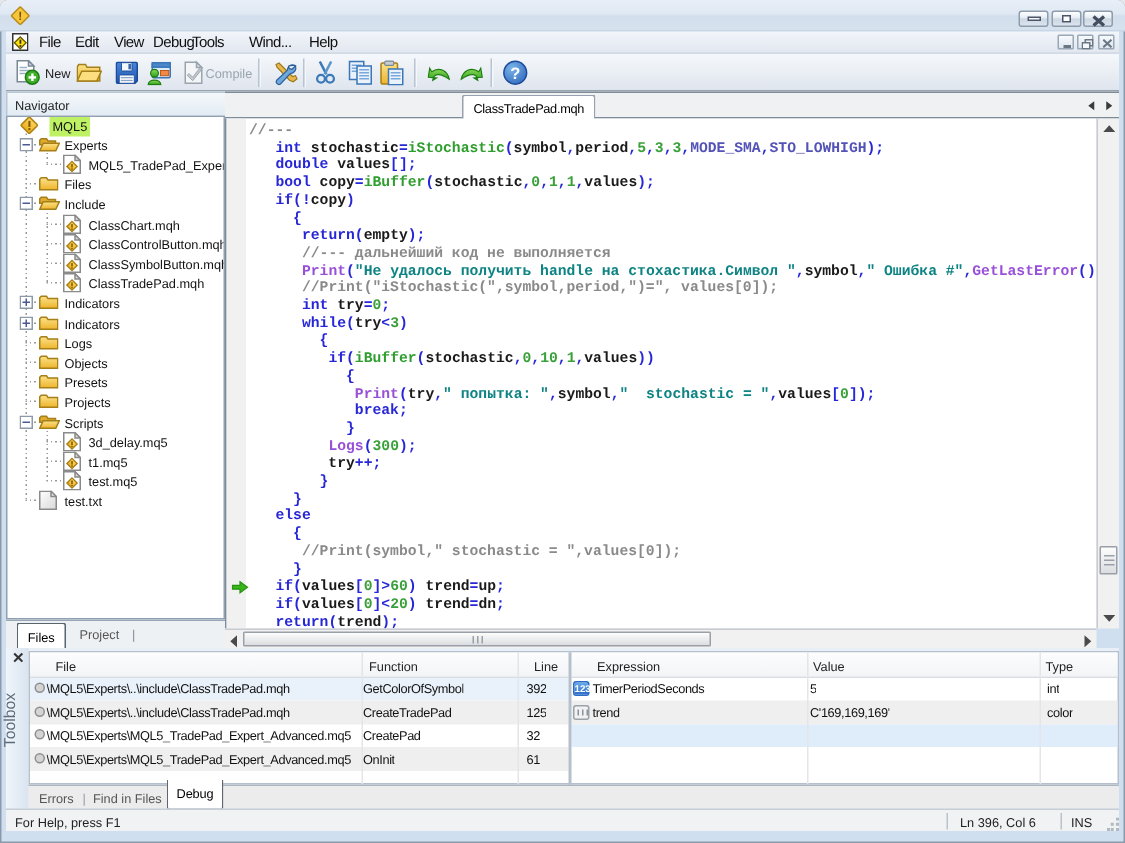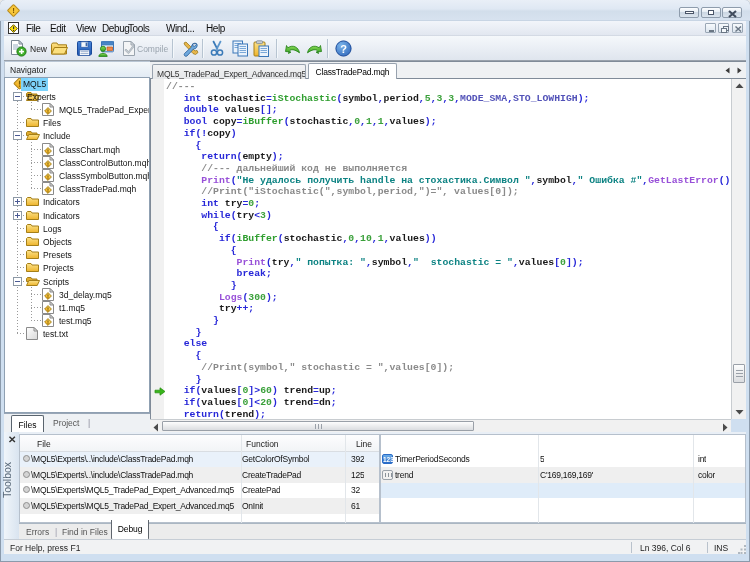--- a/index.html
+++ b/index.html
@@ -235,33 +235,33 @@
    <div class="vline" style="left:12px;top:11px;height:245px"></div>
    <div class="vline" style="left:26px;top:24px;height:8px"></div>
    <div class="vline" style="left:26px;top:64px;height:47px"></div>
    <div class="vline" style="left:26px;top:209px;height:34px"></div>
    <div class="trow" style="top:-1.5px">
           <svg class="abs" style="left:8px;top:0px" width="13" height="13" viewBox="0 0 13 13">
             <rect x="2.5" y="2.5" width="8" height="8" rx="0.8" transform="rotate(45 6.5 6.5)" fill="url(#dg)" stroke="#b08518" stroke-width="1"></rect>
             <rect x="5.9" y="3.6" width="1.4" height="4" fill="#7a5c07"></rect>
             <rect x="5.9" y="8.4" width="1.4" height="1.4" fill="#7a5c07"></rect>
           </svg>
-          <span class="txt" style="left:16px;background:#7dd3fc;padding:0 2px">MQL5</span>
+          <span class="txt" style="left:28px;background:#bef264;padding:0 2px">MQL5</span>
         </div>
    <div class="trow" style="top:11.7px">
           <div class="hline" style="left:12px;top:6px;width:9px"></div>
           <svg class="abs" style="left:8px;top:2px" width="9" height="9">
             <rect x="0.5" y="0.5" width="8" height="8" fill="#fff" stroke="#8d99a6"></rect>
             <rect x="2" y="4" width="5" height="1" fill="#4a5a94"></rect>
           </svg>
           <svg class="abs" style="left:21px;top:1px" width="14" height="11" viewBox="0 0 14 11">
             <path d="M0.5 2.5 L1.5 1.5 L5 1.5 L6 3 L11 3 L11 5.5 L0.5 5.5 Z" fill="#e0ab2e" stroke="#a57f18" stroke-width="1"></path>
             <path d="M0.5 9.5 L2.8 4.5 L13.5 4.5 L11.2 9.5 Z" fill="url(#fg)" stroke="#a57f18" stroke-width="1"></path>
           </svg>
-          <span class="txt" style="left:22px">Experts</span>
+          <span class="txt" style="left:38px">Experts</span>
         </div>
    <div class="trow" style="top:24.9px">
           <div class="hline" style="left:26px;top:6px;width:11px"></div>
           <svg class="abs" style="left:37px;top:0px" width="12" height="13" viewBox="0 0 12 13">
             <path d="M0.5 0.5 L8 0.5 L11.5 4 L11.5 12.5 L0.5 12.5 Z" fill="#fff" stroke="#8a8a8a" stroke-width="1"></path>
             <path d="M8 0.5 L8 4 L11.5 4 Z" fill="#dcdcdc" stroke="#8a8a8a" stroke-width="1"></path>
             <rect x="3.6" y="5.6" width="4.8" height="4.8" transform="rotate(45 6 8)" fill="url(#dg)" stroke="#a57f18" stroke-width="0.9"></rect>
             <rect x="5.5" y="6.3" width="1" height="2.4" fill="#7a5c07"></rect>
             <rect x="5.5" y="9.2" width="1" height="1" fill="#7a5c07"></rect>
           </svg>
@@ -437,21 +437,20 @@
         </div>
   </div>
   <div id="navtabs">
    <div id="ftab">Files</div>
    <span class="ntab" style="left:49px;top:4px">Project</span>
    <span class="ntab" style="left:84px;top:4px;color:#889">|</span>
   </div>
  </div>
  <div id="editor">
   <div id="tabbar">
-   <div class="etab" id="etab1" style="left:2px">MQL5_TradePad_Expert_Advanced.mq5</div>
    <div class="etab" id="etab2" style="left:158px">ClassTradePad.mqh</div>
   </div>
   <div id="code">
    <div id="gutter"></div>
    <svg class="abs" style="left:3px;top:308px" width="12" height="9" viewBox="0 0 12 9">
           <path d="M1 3.2 L6 3.2 L6 0.8 L11 4.5 L6 8.2 L6 5.8 L1 5.8 Z" fill="#38b51b" stroke="#2a9212" stroke-width="0.8"></path>
         </svg>
    <div id="codetext"><i class="c">//---</i>
    <i class="k">int</i> stochastic<i class="o">=</i><i class="g">iStochastic</i><i class="o">(</i>symbol<i class="o">,</i>period<i class="o">,</i><i class="n">5</i><i class="o">,</i><i class="n">3</i><i class="o">,</i><i class="n">3</i><i class="o">,</i><i class="t">MODE_SMA</i><i class="o">,</i><i class="t">STO_LOWHIGH</i><i class="o">);</i>
    <i class="k">double</i> values<i class="o">[];</i>
@@ -526,20 +525,25 @@
    <div class="abs" style="left:0;top:32px;width:359px;height:15.5px;background:#efefef"></div>
    <div class="abs" style="left:0;top:63px;width:359px;height:15.5px;background:#efefef"></div>
    <div class="abs" style="left:361px;top:32px;width:364px;height:15.5px;background:#efefef"></div>
    <div class="abs" style="left:361px;top:47.5px;width:364px;height:15.5px;background:#dfecf9"></div>
 
    <div class="th" style="left:0;width:359px">
           <span style="left:17px">File</span>
           <span style="left:226px">Function</span>
           <span style="left:336px">Line</span>
         </div>
+   <div class="th" style="left:361px;width:364px">
+          <span style="left:17px">Expression</span>
+          <span style="left:161px">Value</span>
+          <span style="left:316px">Type</span>
+        </div>
 
    <div class="colsep" style="left:221px"></div>
    <div class="colsep" style="left:325px"></div>
    <div class="colsep" style="left:518px"></div>
    <div class="colsep" style="left:673px"></div>
    <div class="abs" style="left:359px;top:0;width:2px;height:89px;background:#b6c0cc"></div>
 
    <div class="gdot" style="left:3px;top:20px"></div>
    <div class="gdot" style="left:3px;top:35.5px"></div>
    <div class="gdot" style="left:3px;top:51px"></div>

